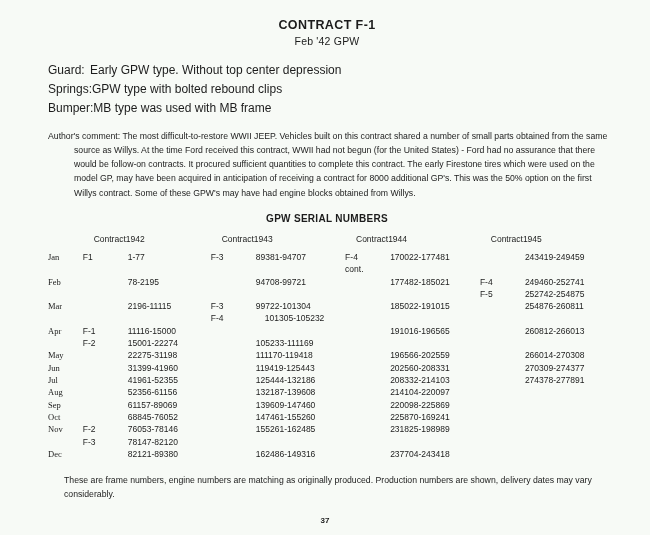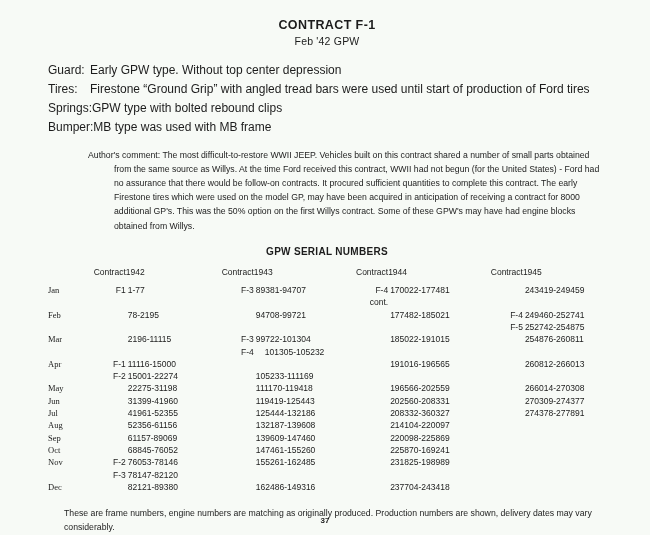--- a/index.html
+++ b/index.html
@@ -71,21 +71,20 @@
     margin-left: 4px;
     margin-right: 2px;
     font-size: 8.7px;
     line-height: 1.62;
     text-align: left;
   }
   .comment .hang {
     display: block;
     padding-left: 26px;
     text-indent: -26px;
-    margin-left: 40px;
   }
 
   
   .section-title {
     text-align: center;
     font-size: 10px;
     font-weight: bold;
     letter-spacing: 0.3px;
     margin-top: 13px;
   }
@@ -99,21 +98,21 @@
   table.serials th,
   table.serials td {
     padding: 0;
     vertical-align: top;
     white-space: nowrap;
     font-weight: normal;
     line-height: 1.45;
   }
   
   .c-month   { width: 40px; font-family: Liberation Serif, serif; }
-  .c-con     { width: 46px; text-align: right; }
+  .c-con     { width: 46px; text-align: left; }
   .c-num42   { width: 94px; }
   .c-num43   { width: 97px; }
   .c-num44   { width: 100px; }
   .c-num45   { width: 94px; }
 
   table.serials thead th {
     font-size: 8.5px;
     padding-bottom: 6px;
   }
   .th-year { text-align: left; padding-left: 2px; }
@@ -156,24 +155,20 @@
 
   <div class="title-block">
     <div class="doc-title">CONTRACT F-1</div>
     <div class="doc-subtitle">Feb '42 GPW</div>
   </div>
 
   <div class="specs">
       <div class="spec-row">
         <div class="spec-label">Guard:</div>
         <div class="spec-value">Early GPW type. Without top center depression</div>
-      </div>
-      <div class="spec-row">
-        <div class="spec-label">Tires:</div>
-        <div class="spec-value">Firestone “Ground Grip” with angled tread bars were used until start of production of Ford tires</div>
       </div>
       <div class="spec-row">
         <div class="spec-label">Springs:</div>
         <div class="spec-value">GPW type with bolted rebound clips</div>
       </div>
       <div class="spec-row">
         <div class="spec-label">Bumper:</div>
         <div class="spec-value">MB type was used with MB frame</div>
       </div>
     </div>
@@ -445,21 +440,21 @@
           <td class="c-num43">
             <span class="cell-stack num">
               <span>125444-132186</span>
             </span>
           </td>
           <td class="c-con">
             <span class="cell-stack ">&nbsp;</span>
           </td>
           <td class="c-num44">
             <span class="cell-stack num">
-              <span>208332-360327</span>
+              <span>208332-214103</span>
             </span>
           </td>
           <td class="c-con">
             <span class="cell-stack ">&nbsp;</span>
           </td>
           <td class="c-num45">
             <span class="cell-stack num">
               <span>274378-277891</span>
             </span>
           </td>

